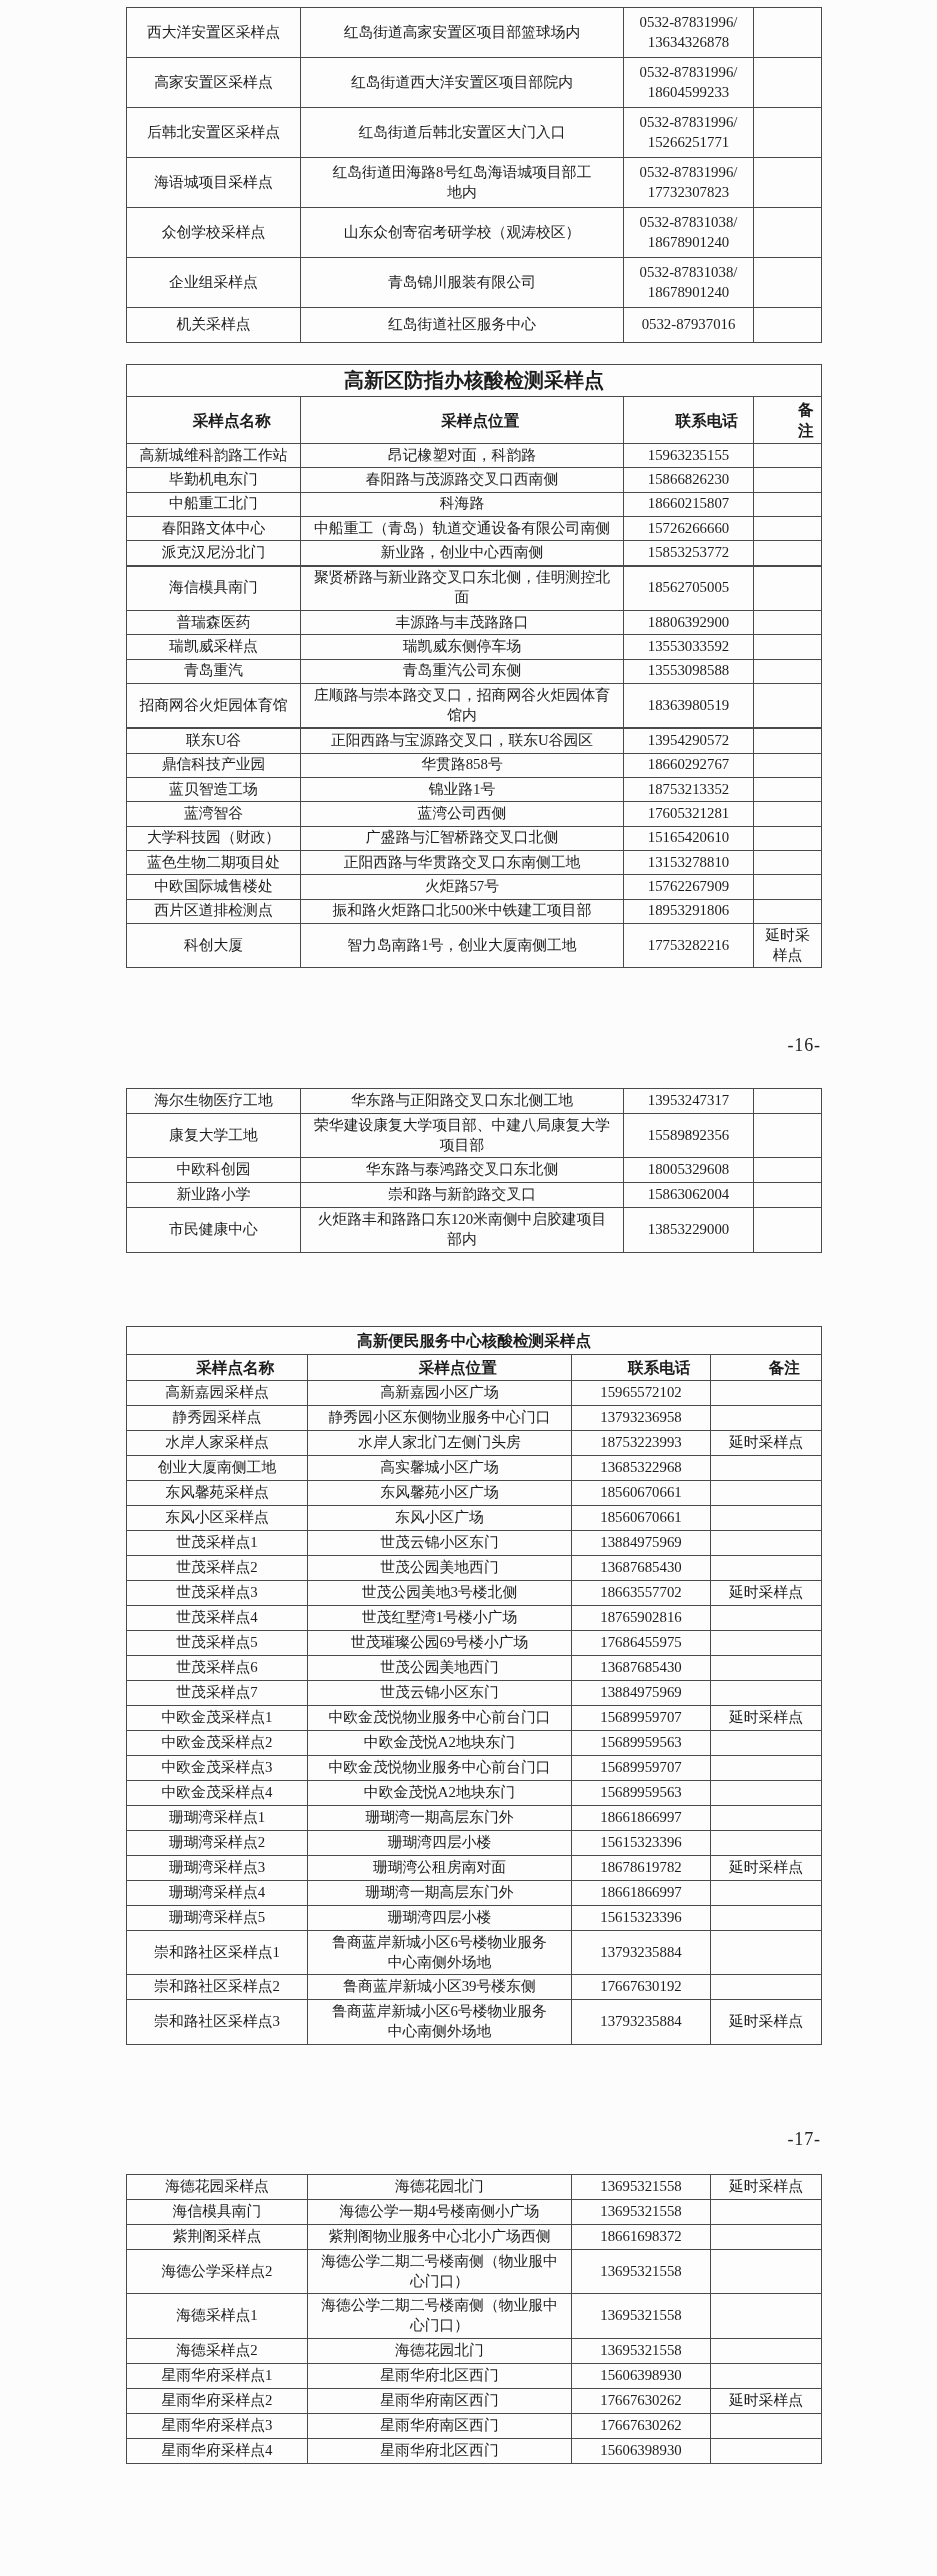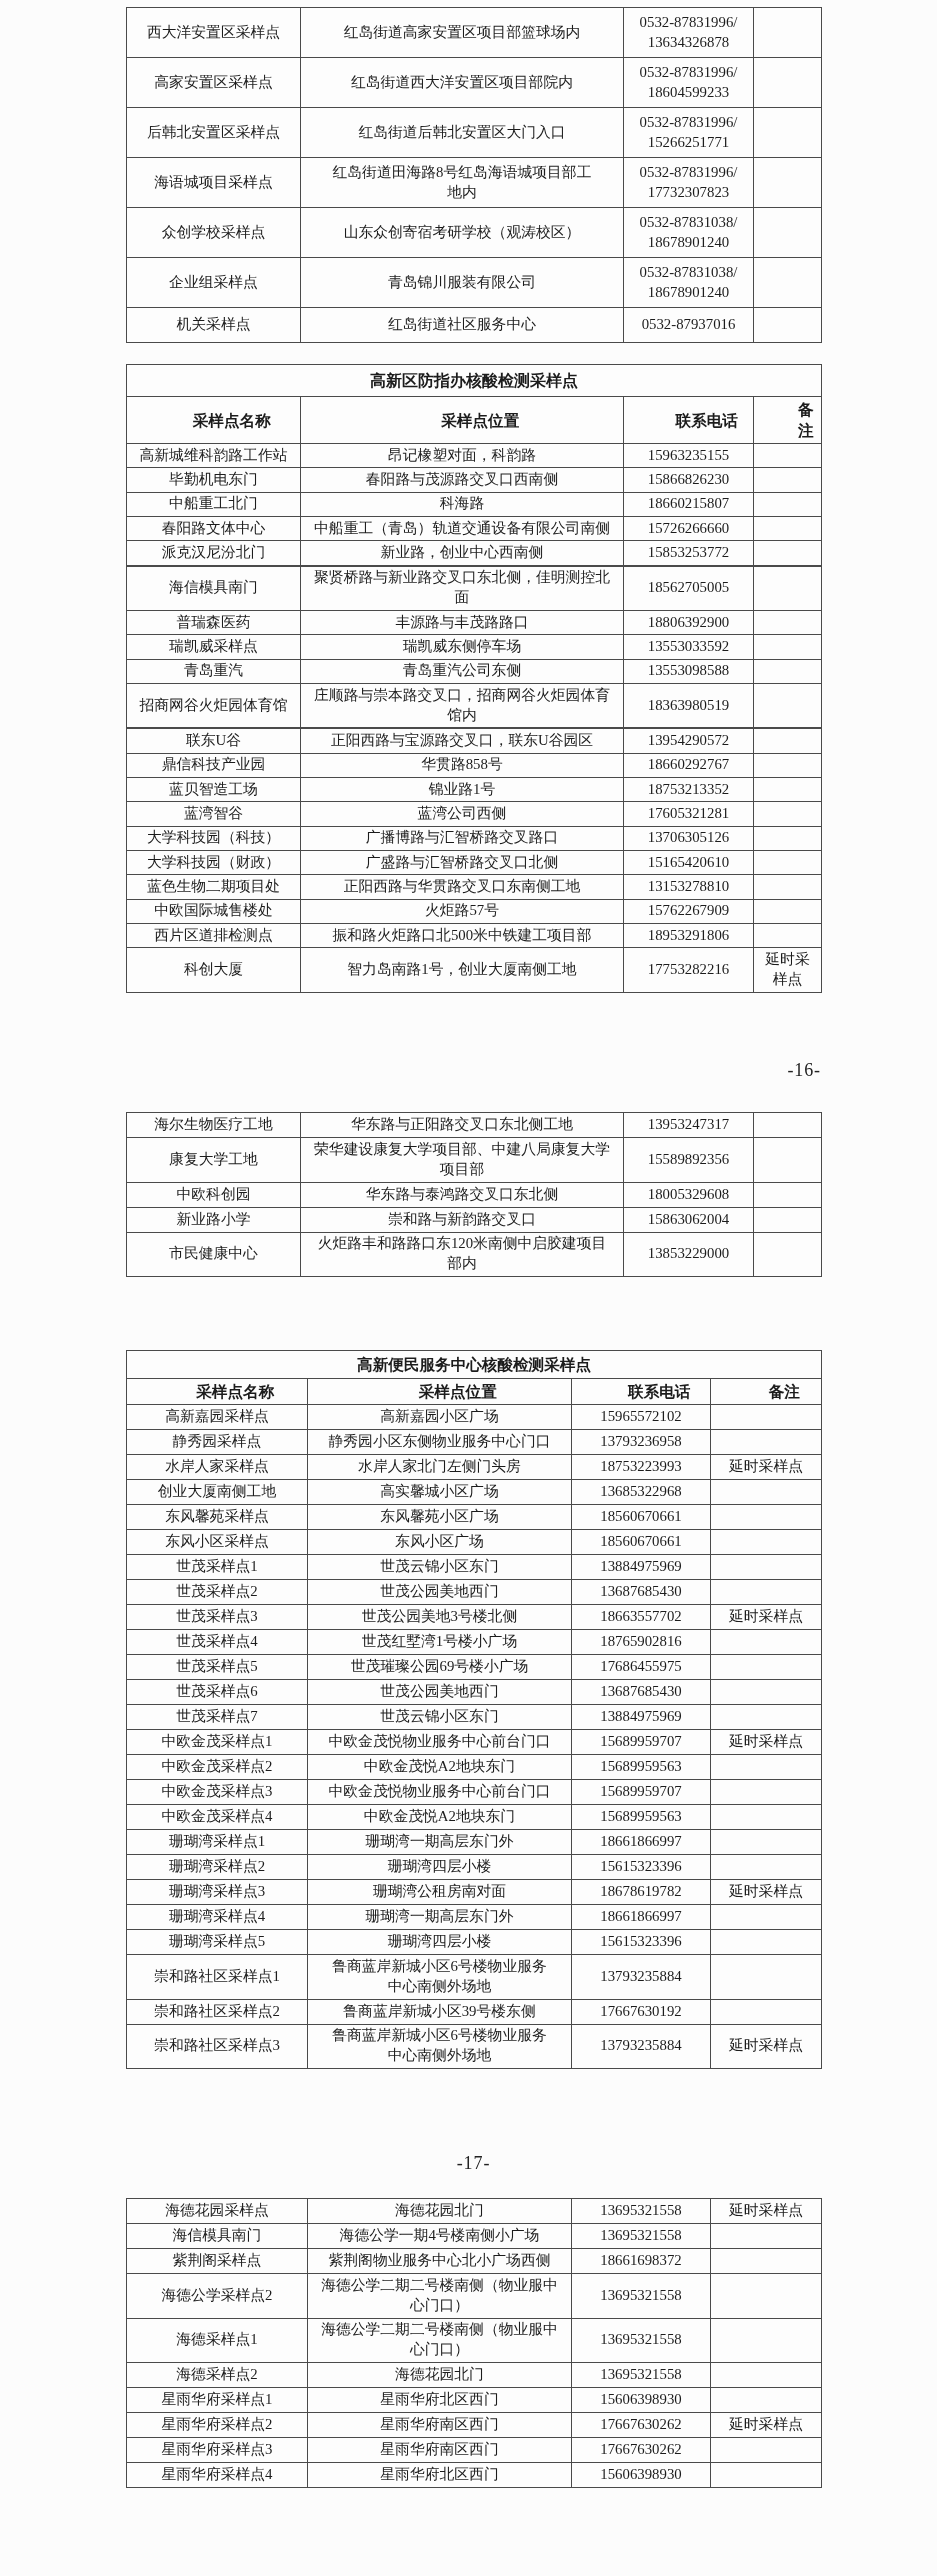--- a/index.html
+++ b/index.html
@@ -11,40 +11,40 @@
   .content{width:695px;margin-left:126px;}
   table.doc-table{
     border-collapse:collapse;table-layout:fixed;width:695px;
     border:1.7px solid #404040;background:#fdfdfd;
   }
   .doc-table td,.doc-table th{
     border:0.9px solid #4a4a4a;text-align:center;vertical-align:middle;
     padding:1.7px 3.5px;font-size:14.8px;line-height:1.35;
     white-space:pre-line;word-break:break-all;font-weight:normal;
   }
-  .title-row td{font-weight:bold;font-size:16px;height:28px;}
+  .title-row td{font-weight:bold;font-size:20px;height:28px;}
   .header-row th{font-weight:bold;font-size:15.6px;padding-left:40px;}
   .t1{margin-top:7px;}
   .t1 tr{height:50px;padding-left:16px;}
   .t1 tr:last-child{height:35px;}
   .t2{margin-top:21px;}
   .t2 .header-row{height:36px;}
   .t2 tr{height:24px;}
   .t2 tr:nth-child(7) td,.t2 tr:nth-child(12) td{border-bottom-width:2.6px;}
   .t3 tr{height:25px;margin-left:42px;}
   .t4{margin-top:73px;}
   .t4 .title-row td{height:24px;font-size:15.6px;}
   .t4 .header-row{height:26px;}
   .t4 tr,.t5 tr{height:25px;}
   .page-num{
     font-size:18px;letter-spacing:0.9px;color:#222;
     height:22.6px;line-height:22.6px;
   }
   .page-num.left{text-align:right;margin-top:66px;margin-bottom:31px;}
-  .page-num.right{text-align:center;margin-top:83px;margin-bottom:24px;}
+  .page-num.right{text-align:right;margin-top:83px;margin-bottom:24px;}
 </style>
 </head>
 <body>
 
 <div class="content">
   <table class="doc-table t1">
       <colgroup>
         <col style="width: 174px;">
         <col style="width: 323px;">
         <col style="width: 130px;">
@@ -200,26 +200,20 @@
           <td class="c-phone">18753213352</td>
           <td class="c-remark"></td>
         </tr>
         <tr>
           <td class="c-name">蓝湾智谷</td>
           <td class="c-loc">蓝湾公司西侧</td>
           <td class="c-phone">17605321281</td>
           <td class="c-remark"></td>
         </tr>
         <tr>
-          <td class="c-name">大学科技园（科技）</td>
-          <td class="c-loc">广播博路与汇智桥路交叉路口</td>
-          <td class="c-phone">13706305126</td>
-          <td class="c-remark"></td>
-        </tr>
-        <tr>
           <td class="c-name">大学科技园（财政）</td>
           <td class="c-loc">广盛路与汇智桥路交叉口北侧</td>
           <td class="c-phone">15165420610</td>
           <td class="c-remark"></td>
         </tr>
         <tr>
           <td class="c-name">蓝色生物二期项目处</td>
           <td class="c-loc">正阳西路与华贯路交叉口东南侧工地</td>
           <td class="c-phone">13153278810</td>
           <td class="c-remark"></td>

